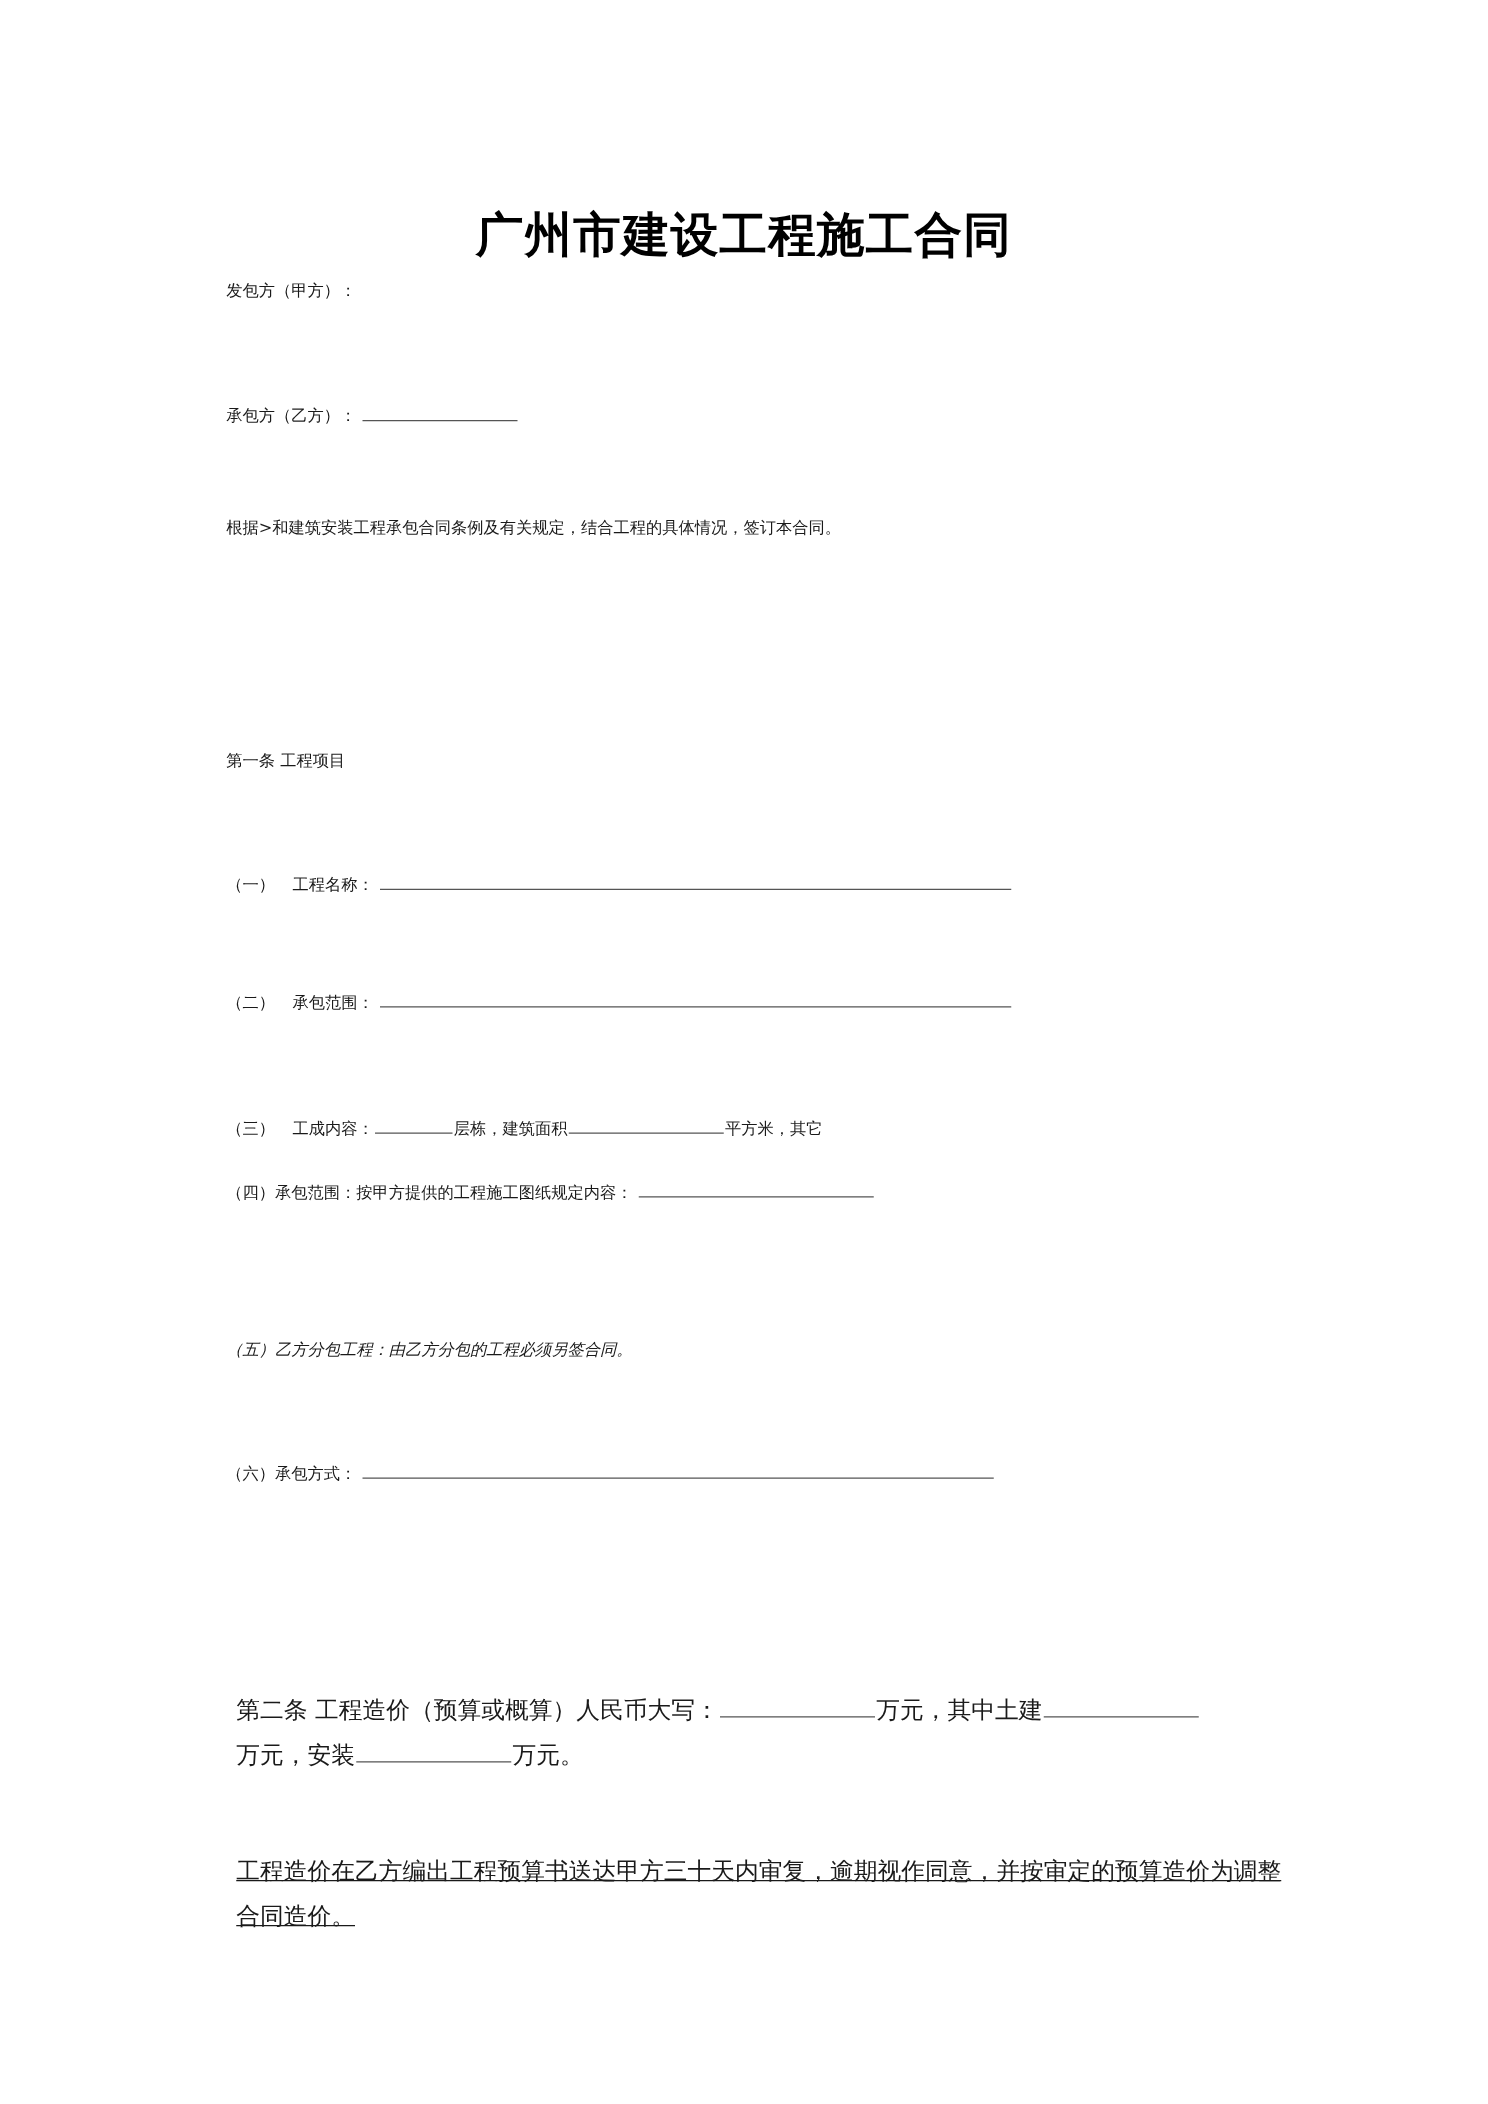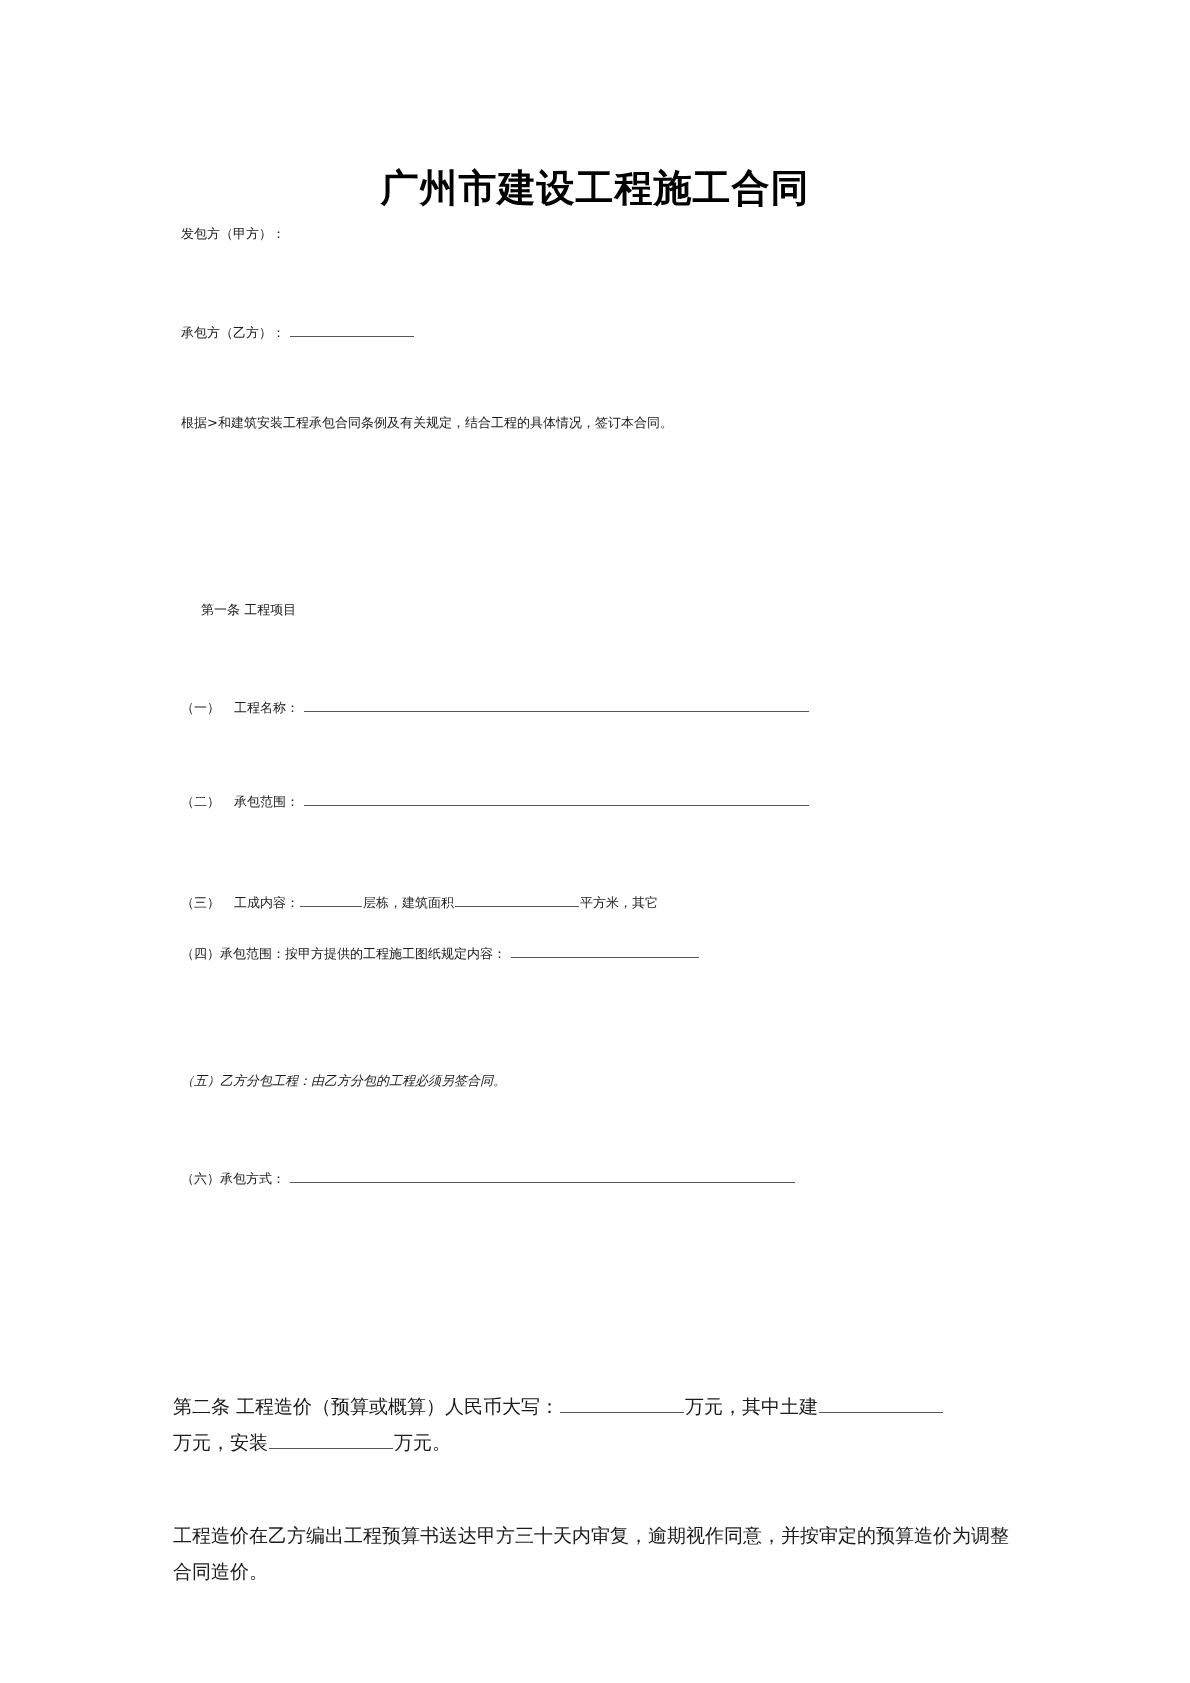--- a/index.html
+++ b/index.html
@@ -1,41 +1,41 @@
 <!DOCTYPE html>
 <html><head>
 <meta charset="utf-8">
 <style>
   html, body { margin:0; padding:0; background:#ffffff; }
   body { width:1190px; height:1683px; position:relative; overflow:hidden;
          font-family:"DejaVu Serif","Liberation Serif",serif; color:#111111; }
   .title { position:absolute; left:0; width:1190px; top:163px; text-align:center;
            font-size:38px; font-weight:bold; letter-spacing:1px; color:#000; line-height:50px; }
   .line { position:absolute; left:181px; font-size:13px; line-height:24px; white-space:nowrap; color:#1a1a1a; }
-  .para { position:absolute; left:173px; width:840px; font-size:19px; line-height:36px; color:#1a1a1a;margin-top:38px; }
+  .para { position:absolute; left:189px; width:840px; font-size:19px; line-height:36px; color:#1a1a1a; }
   .blank { display:inline-block; border-bottom:1px solid #555; height:18px; vertical-align:baseline; margin:0 1px; }
   .gap { display:inline-block; width:14px; }
 </style>
 </head>
 <body>
 
 <div class="title">广州市建设工程施工合同</div>
 
 <div class="line" style="top:222px;">
   <span>发包方（甲方）：</span>
 </div>
 
 <div class="line" style="top:318px;text-align:right;">
   <span>承包方（乙方）：</span>
   <span class="blank" style="width:124px;"></span>
 </div>
 
 <div class="line" style="top:411px;">根据&gt;和建筑安装工程承包合同条例及有关规定，结合工程的具体情况，签订本合同。</div>
 
-<div class="line" style="top:598px;margin-left:20px;">第一条  工程项目</div>
+<div class="line" style="top:598px;">第一条  工程项目</div>
 
 <div class="line" style="top:693px;">
   <span>（一）</span><span class="gap"></span><span>工程名称：</span>
   <span class="blank" style="width:505px;"></span>
 </div>
 
 <div class="line" style="top:787px;">
   <span>（二）</span><span class="gap"></span><span>承包范围：</span>
   <span class="blank" style="width:505px;"></span>
 </div>
@@ -56,13 +56,13 @@
 <div class="line" style="top:1164px;">
   <span>（六）</span><span>承包方式：</span>
   <span class="blank" style="width:505px;"></span>
 </div>
 
 <div class="para" style="top:1350px;">
   <span>第二条  工程造价（预算或概算）人民币大写：</span><span class="blank" style="width:124px;"></span><span>万元，其中土建</span><span class="blank" style="width:124px;"></span><br>
   <span>万元，安装</span><span class="blank" style="width:124px;"></span><span>万元。</span>
 </div>
 
-<div class="para" style="top:1479px;">工程造价在乙方编出工程预算书送达甲方三十天内审复，逾期视作同意，并按审定的预算造价为调整合同造价。</div>
+<div class="para" style="top:1479px;text-decoration:underline;">工程造价在乙方编出工程预算书送达甲方三十天内审复，逾期视作同意，并按审定的预算造价为调整合同造价。</div>
 
 </body></html>

